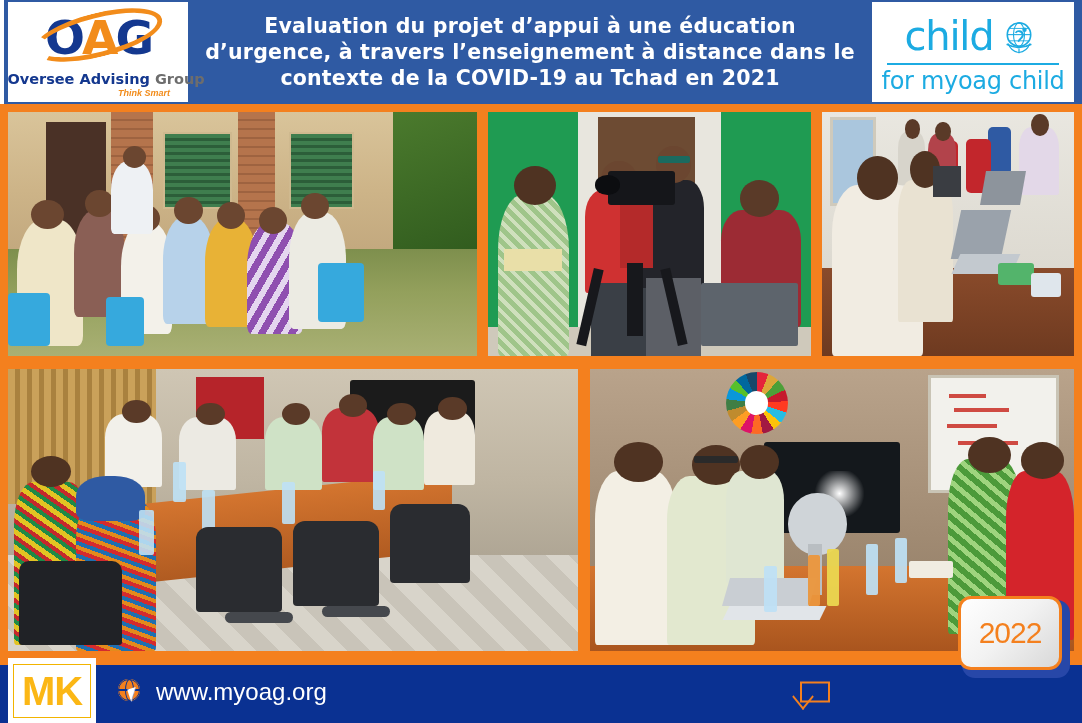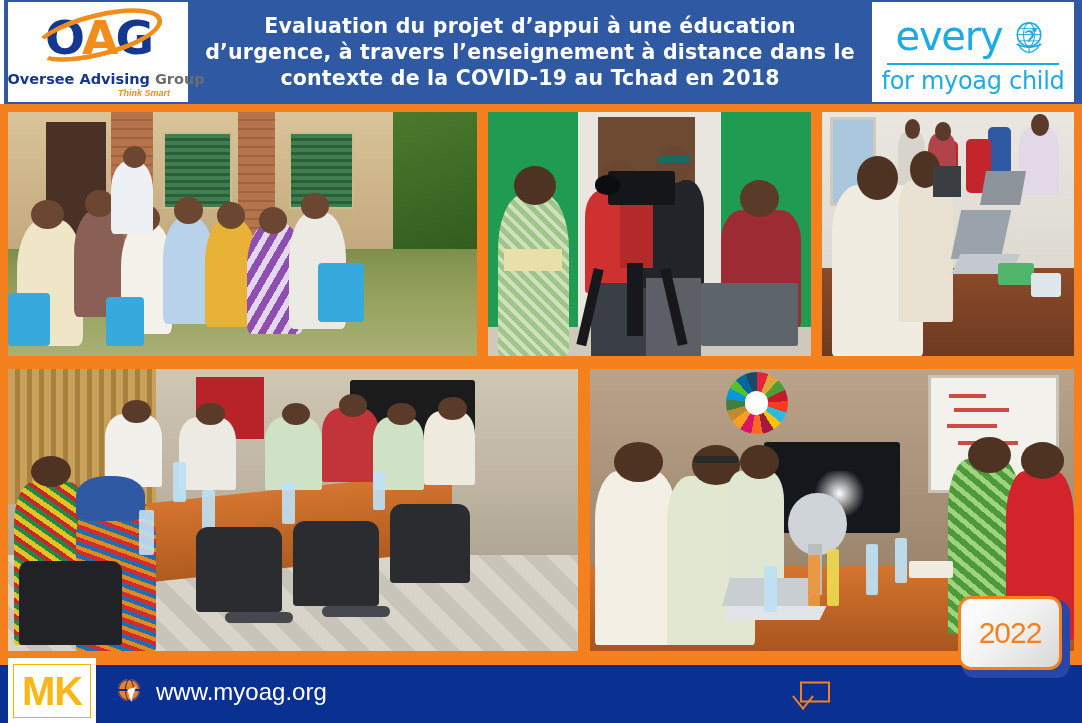--- a/index.html
+++ b/index.html
@@ -281,26 +281,26 @@
         <div class="oag-swoosh"></div>
       </div>
       <div class="oag-name">
         <span class="n1">Oversee Advising</span>
         <span class="n2">Group</span>
       </div>
       <div class="oag-tag">Think Smart</div>
     </div>
 
     <div class="title-wrap">
-      <div class="title">Evaluation du projet d’appui à une éducation d’urgence, à travers l’enseignement à distance dans le contexte de la COVID-19 au Tchad en 2018</div>
+      <div class="title">Evaluation du projet d’appui à une éducation d’urgence, à travers l’enseignement à distance dans le contexte de la COVID-19 au Tchad en 2021</div>
     </div>
 
     <div class="unicef-box">
       <div class="unicef-top">
-        <span class="unicef-word">every</span>
+        <span class="unicef-word">child</span>
         <svg width="44" height="44" viewBox="0 0 64 64">
           <circle cx="32" cy="30" r="17" fill="none" stroke="#1cabe2" stroke-width="2.4"></circle>
           <ellipse cx="32" cy="30" rx="8" ry="17" fill="none" stroke="#1cabe2" stroke-width="1.6"></ellipse>
           <line x1="15" y1="30" x2="49" y2="30" stroke="#1cabe2" stroke-width="1.6"></line>
           <line x1="17.5" y1="21" x2="46.5" y2="21" stroke="#1cabe2" stroke-width="1.3"></line>
           <line x1="17.5" y1="39" x2="46.5" y2="39" stroke="#1cabe2" stroke-width="1.3"></line>
           <path d="M26 27 a7 7 0 0 1 13 3 c0 5 -5 7 -7 11 l-2 -1 c1 -5 6 -6 6 -10 a4.5 4.5 0 0 0 -8 -2z" fill="#1cabe2"></path>
           <circle cx="40" cy="23" r="3.2" fill="#1cabe2"></circle>
           <path d="M14 44 q18 9 36 0" fill="none" stroke="#1cabe2" stroke-width="2.4"></path>
           <path d="M16 43 q5 12 16 13 q11 -1 16 -13" fill="none" stroke="#1cabe2" stroke-width="1.8"></path>

